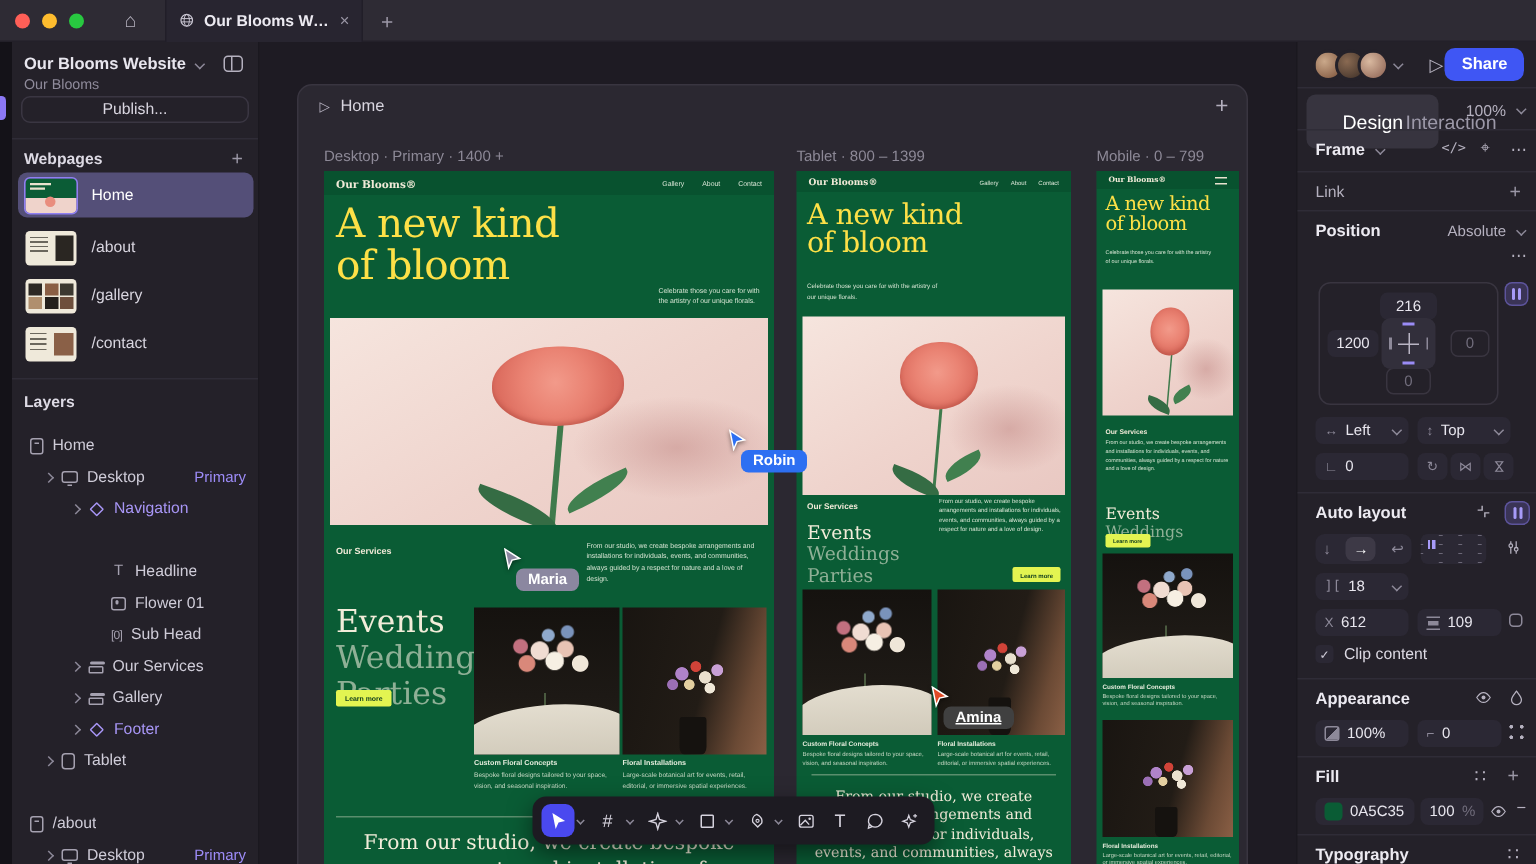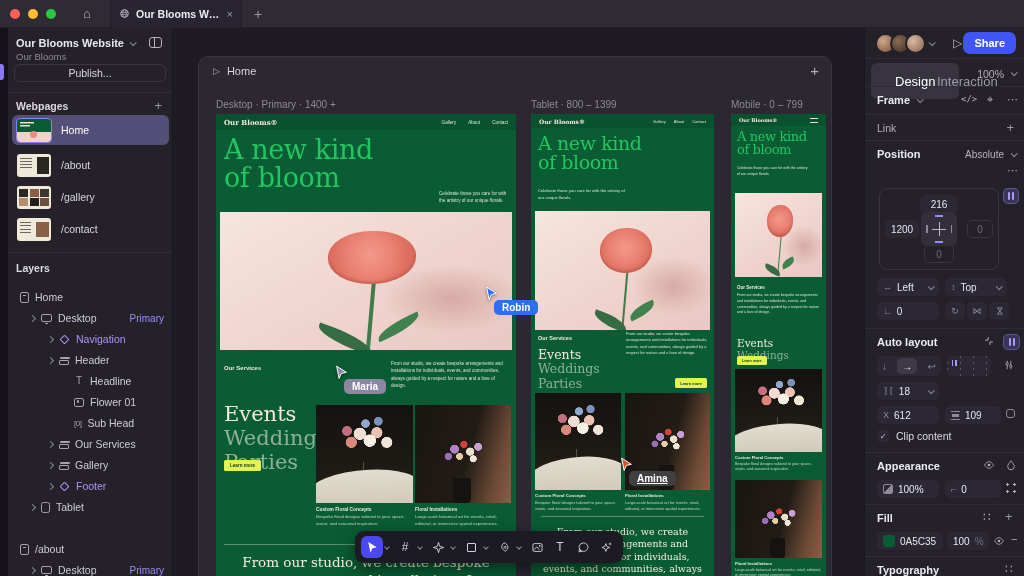--- a/index.html
+++ b/index.html
@@ -96,21 +96,21 @@
 
 .frame{position:absolute;top:57px;height:462px;background:#0A5C35;overflow:hidden;color:#f1ead8}
 .frame.d{left:17px;width:300px}
 .frame.t{left:332px;width:183px}
 .frame.m{left:532px;width:95px}
 .s-nav{position:absolute;top:0;left:0;right:0;display:flex;align-items:center;
   justify-content:space-between;padding:0 8px;background:rgba(0,0,0,.10)}
 .s-brand{font-family:"DejaVu Serif",serif;font-weight:700;white-space:nowrap}
 .s-links{display:flex;color:#d9e5d6}
 .serif{font-family:"DejaVu Serif",serif}
-.s-head{position:absolute;color:#22c55e;font-family:"DejaVu Serif",serif;letter-spacing:-.4px;line-height:1.02}
+.s-head{position:absolute;color:#fde047;font-family:"DejaVu Serif",serif;letter-spacing:-.4px;line-height:1.02}
 .s-tag,.s-srv-txt{position:absolute;color:#d5e4d2;line-height:1.6}
 .s-srv-lbl{position:absolute;font-weight:700}
 .s-events{position:absolute;font-family:"DejaVu Serif",serif}
 .e1{color:#f2ecd9}.e2{color:#8fb096}
 .s-btn{position:absolute;background:#E3F451;color:#14401f;font-weight:700;border-radius:1.5px;display:inline-block}
 .s-card{position:absolute}
 .ct{font-weight:700;color:#e4ecdc}
 .cd{color:#c3d7c2;line-height:1.5}
 .s-div{position:absolute;height:1px;background:rgba(240,235,215,.35)}
 .s-foot{position:absolute;font-family:"DejaVu Serif",serif;text-align:center;color:#f3edda;line-height:1.3}
@@ -404,25 +404,20 @@
     <span class="tch"></span>
     <span class="ic ic-mon"></span>
     <span class="lbl">Desktop</span>
     <span class="pbadge">Primary</span>
   </div>
   <div class="lr purp" style="top:301px;padding-left:36px">
     <span class="tch"></span>
     <span class="ic ic-dia"></span>
     <span class="lbl">Navigation</span>
   </div>
-  <div class="lr" style="top:322px;padding-left:36px">
-    <span class="tch"></span>
-    <span class="ic ic-stk"></span>
-    <span class="lbl">Header</span>
-  </div>
   <div class="lr" style="top:343px;padding-left:62px">
     <span class="ic-T">T</span>
     <span class="lbl">Headline</span>
   </div>
   <div class="lr" style="top:364px;padding-left:62px">
     <span class="ic ic-img"></span>
     <span class="lbl">Flower 01</span>
   </div>
   <div class="lr" style="top:385px;padding-left:62px">
     <span class="ic-inp">[0]</span>

